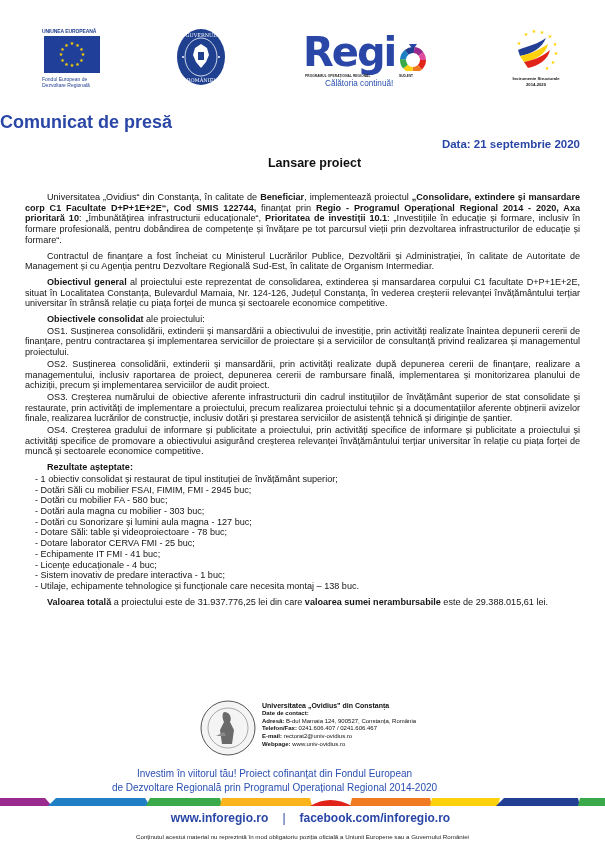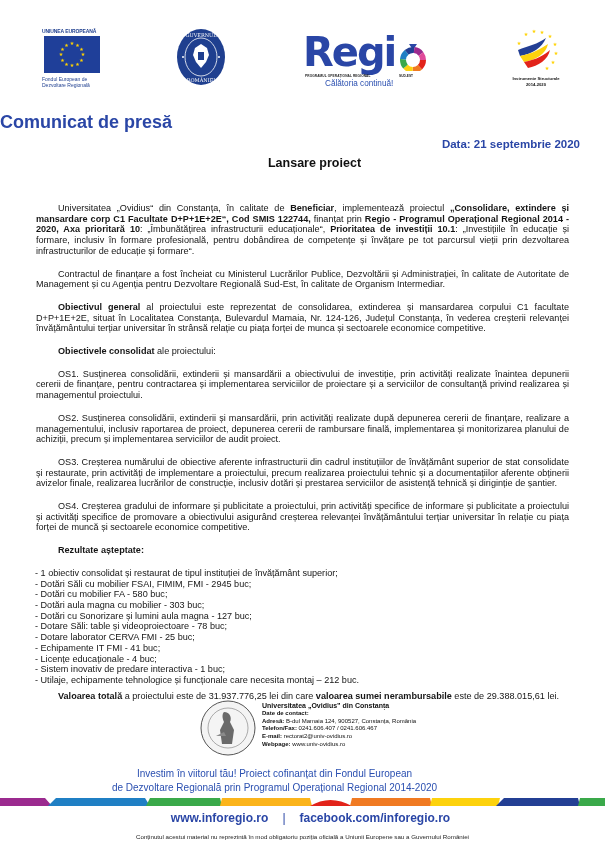--- a/index.html
+++ b/index.html
@@ -26,21 +26,21 @@
     .is-logo { left: 500px; top: 28px; width: 80px; height: 62px; text-align: center; }
     .is-logo .is-text { position: absolute; left: 0; width: 72px; text-align: center; font-size: 4.2px; font-weight: bold; color: #111; line-height: 5px; }
 
     
     .title { position: absolute; top: 112px; left: 0; width: 605px; text-align: left; font-size: 18px; font-weight: bold; color: #2a46a6; }
     .date { position: absolute; top: 138px; right: 25px; font-size: 11.5px; font-weight: bold; color: #2a46a6; }
     .subtitle { position: absolute; top: 156px; left: 12px; width: 605px; text-align: center; font-size: 12.5px; font-weight: bold; line-height: 15px; color: #111; }
 
     
     .body { position: absolute; top: 191px; left: 24px; width: 557px; font-size: 9.1px; line-height: 10.7px; text-align: justify; color: #151515; }
-    .body p { margin: 12px; }
+    .body p { margin: 1px; }
     .indent { text-indent: 22px; }
     .gap { margin-top: 5px !important; }
     .body b { font-weight: bold; }
     .list { padding-left: 11px; }
     .list li { list-style: none; }
 
     
     .contact { position: absolute; top: 700px; left: 200px; width: 300px; height: 60px; }
     .seal { position: absolute; left: 0; top: 0; }
     .contact-text { position: absolute; left: 62px; top: 2px; font-size: 6px; line-height: 7.8px; color: #111; white-space: nowrap; }
@@ -159,21 +159,21 @@
     <li>- 1 obiectiv consolidat și restaurat de tipul instituției de învățământ superior;</li>
     <li>- Dotări Săli cu mobilier FSAI, FIMIM, FMI - 2945 buc;</li>
     <li>- Dotări cu mobilier FA - 580 buc;</li>
     <li>- Dotări aula magna cu mobilier - 303 buc;</li>
     <li>- Dotări cu Sonorizare și lumini aula magna - 127 buc;</li>
     <li>- Dotare Săli: table și videoproiectoare - 78 buc;</li>
     <li>- Dotare laborator CERVA FMI - 25 buc;</li>
     <li>- Echipamente IT FMI - 41 buc;</li>
     <li>- Licențe educaționale - 4 buc;</li>
     <li>- Sistem inovativ de predare interactiva - 1 buc;</li>
-    <li>- Utilaje, echipamente tehnologice și funcționale care necesita montaj – 212 buc.</li>
+    <li>- Utilaje, echipamente tehnologice și funcționale care necesita montaj – 138 buc.</li>
   </ul>
 
   <p class="indent gap"><b>Valoarea totală</b><span> a proiectului este de 31.937.776,25 lei din care </span><b>valoarea sumei nerambursabile</b><span> este de 29.388.015,61 lei.</span></p>
 
 </div>
 
 <div class="contact">
   <svg class="seal" width="56" height="56" viewBox="0 0 56 56">
     <circle cx="28" cy="28" r="27" fill="#f4f4f4" stroke="#555" stroke-width="1"></circle>
     <circle cx="28" cy="28" r="20" fill="none" stroke="#777" stroke-width="0.6"></circle>

